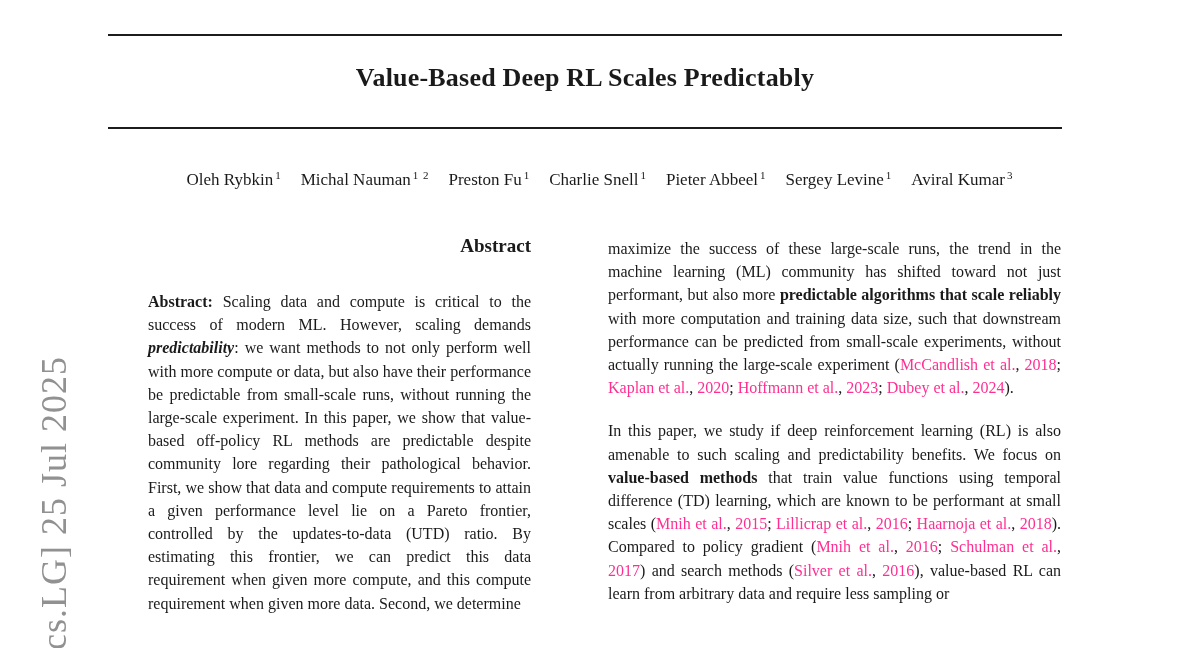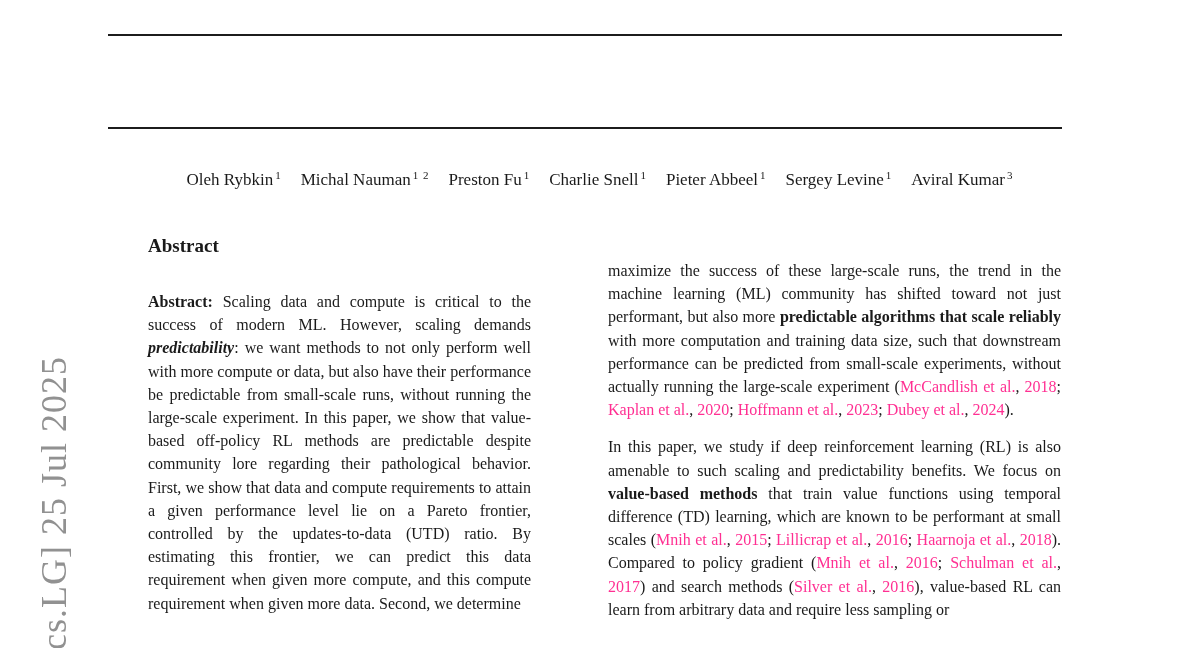--- a/index.html
+++ b/index.html
@@ -40,32 +40,31 @@
   .s-name { font-weight: 400; margin-left: 19px; }
   .s-name:first-child { margin-left: 0; }
   .s-sup {
     font-size: 11px; font-weight: 400;
     position: relative; top: -6px; margin-left: 2px;
     letter-spacing: 1px;
   }
 
   .col-left { position: absolute; left: 148px; top: 234px; width: 383px; }
   .abstract-heading {
-    text-align: left;
+    text-align: right;
     font-size: 19px; font-weight: 700; line-height: 24px;
     margin-bottom: 32px;
   }
   .col-left p, .col-right p {
     font-size: 16px; line-height: 23.2px;
     text-align: justify;
-    margin-top: 22px;
   }
 
   .col-right { position: absolute; left: 608px; top: 237px; width: 453px; }
-  .col-right .para-2 { margin-top: 14px; }
+  .col-right .para-2 { margin-top: 20px; }
 
   .s-b  { font-weight: 700; }
   .s-i  { }
   .s-bi { font-weight: 700; font-style: italic; font-family: Liberation Serif, serif; }
   .s-link { color: var(--citation); cursor: pointer; }
 
   .arxiv-stamp {
     position: absolute; left: 32px; top: 650px;
     transform-origin: 0 0;
     transform: rotate(-90deg);
@@ -77,20 +76,21 @@
 </style>
 </head>
 <body>
 
 <div class="page">
 
   <div class="arxiv-stamp">cs.LG] 25 Jul 2025</div>
 
   <div class="rule rule-top"></div>
 
+  <h1 class="title">Value-Based Deep RL Scales Predictably</h1>
 
   <div class="rule rule-bottom"></div>
 
   <div class="authors"><span class="s-name">Oleh Rybkin</span><span class="s-sup">1</span><span class="s-name">Michal Nauman</span><span class="s-sup">1 2</span><span class="s-name">Preston Fu</span><span class="s-sup">1</span><span class="s-name">Charlie Snell</span><span class="s-sup">1</span><span class="s-name">Pieter Abbeel</span><span class="s-sup">1</span><span class="s-name">Sergey Levine</span><span class="s-sup">1</span><span class="s-name">Aviral Kumar</span><span class="s-sup">3</span></div>
 
   <div class="col-left">
     <h2 class="abstract-heading">Abstract</h2>
     <p class="abstract-text"><span class="s-b">Abstract:  </span><span>Scaling data and compute is critical to the success of modern ML. However, scaling demands </span><span class="s-bi">predictability</span><span>: we want methods to not only perform well with more compute or data, but also have their performance be predictable from small-scale runs, without running the large-scale experiment. In this paper, we show that value-based off-policy RL methods are predictable despite community lore regarding their pathological behavior. First, we show that data and compute requirements to attain a given performance level lie on a </span><span class="s-i">Pareto frontier</span><span>, controlled by the updates-to-data (UTD) ratio. By estimating this frontier, we can predict this data requirement when given more compute, and this compute requirement when given more data. Second, we determine</span></p>
   </div>
 

